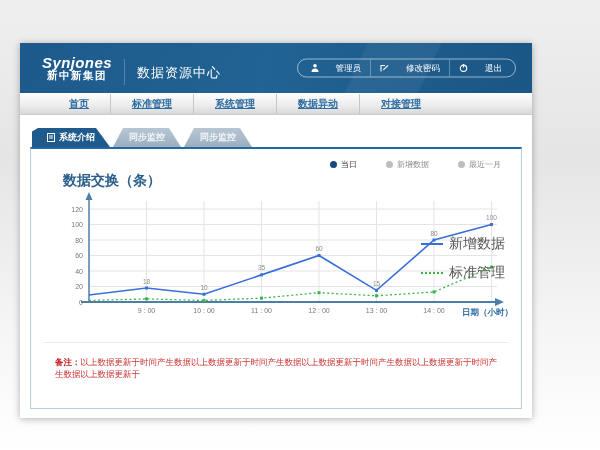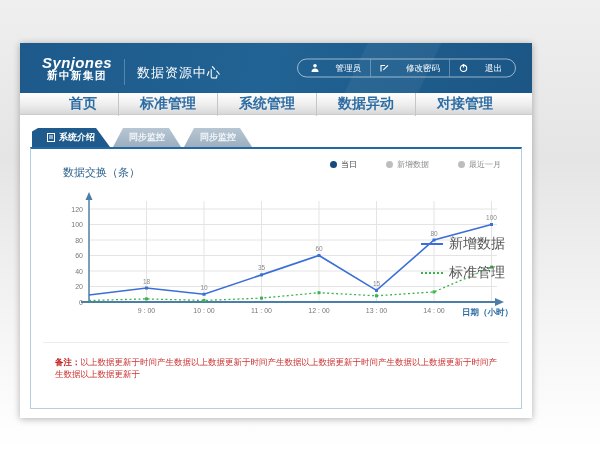--- a/index.html
+++ b/index.html
@@ -23,21 +23,21 @@
                display:flex; align-items:stretch; height:19px; border:1px solid rgba(255,255,255,0.55);
                border-radius:10px; padding:0 4px; }
   .user-item { display:flex; align-items:center; gap:17px; color:#fff; font-size:8.5px;
                padding:0 9px; cursor:pointer; }
   .user-item + .user-item { border-left:1px solid rgba(255,255,255,0.3); }
   .user-item svg { display:block; }
 
   
   .nav { height:22px; display:flex; align-items:center; padding-left:28px;
          background:linear-gradient(#ffffff,#ececec 60%,#d8d8d8); border-bottom:1px solid #cccccc; }
-  .nav-item { color:#2d6da3; font-size:14px; font-weight:700; padding:3px 21px; cursor:pointer; }
+  .nav-item { color:#2d6da3; font-size:10px; font-weight:700; padding:3px 21px; cursor:pointer;text-decoration:underline; }
   .nav-item + .nav-item { border-left:1px solid #c6c6c6; }
 
   
   .content { padding:13px 10px 0; }
   .tabs { display:flex; height:19px; position:relative; z-index:2; margin-left:2px; }
   .tab { display:flex; align-items:center; justify-content:center; gap:4px;
          font-size:9px; font-weight:700; color:#fff; cursor:pointer; }
   .tab.active { width:78px; background:#1e5b8c; z-index:3;
          clip-path:polygon(0 100%, 0 18%, 6px 0, calc(100% - 14px) 0, 100% 100%); }
   .tab.inactive { width:68px; background:linear-gradient(#b7c6d3,#9cafc0); margin-left:3px; z-index:1;
@@ -45,21 +45,21 @@
   .panel { position:relative; height:262px; border:1px solid #b5cfe0; border-top:2px solid #2268a2; background:#fff; }
 
   
   .radios { position:absolute; top:10px; right:20px; display:flex; gap:29px; }
   .radio { display:flex; align-items:center; gap:4px; font-size:8px; color:#8a8a8a; cursor:pointer; }
   .radio .dot { width:7px; height:7px; border-radius:50%; background:#bdbdbd; }
   .radio.selected { color:#444; }
   .radio.selected .dot { background:#16497e; }
 
   
-  .axis-title { position:absolute; top:16px; left:32px; font-size:11px; font-weight:400; color:#2a5e8c; }
+  .axis-title { position:absolute; top:23px; left:32px; font-size:14px; font-weight:700; color:#2a5e8c; }
   .chart-wrap { position:absolute; left:14px; top:40px; width:470px; height:140px; }
   .legend { position:absolute; right:16px; top:86px; display:flex; flex-direction:column; gap:11px; }
   .legend-item { display:flex; align-items:center; gap:6px; font-size:14px; color:#555; }
   .legend-line { width:22px; height:0; border-top:2px solid; }
   .legend-line.dotted { border-top-style:dotted; }
 
   .divider { position:absolute; left:12px; right:12px; top:193px; border-top:1px solid #ededed; }
   .footnote { position:absolute; left:24px; right:24px; top:207px; font-size:8.5px;
               color:#cc3333; line-height:1.45; }
   .footnote b { color:#c22222; font-weight:700; }

